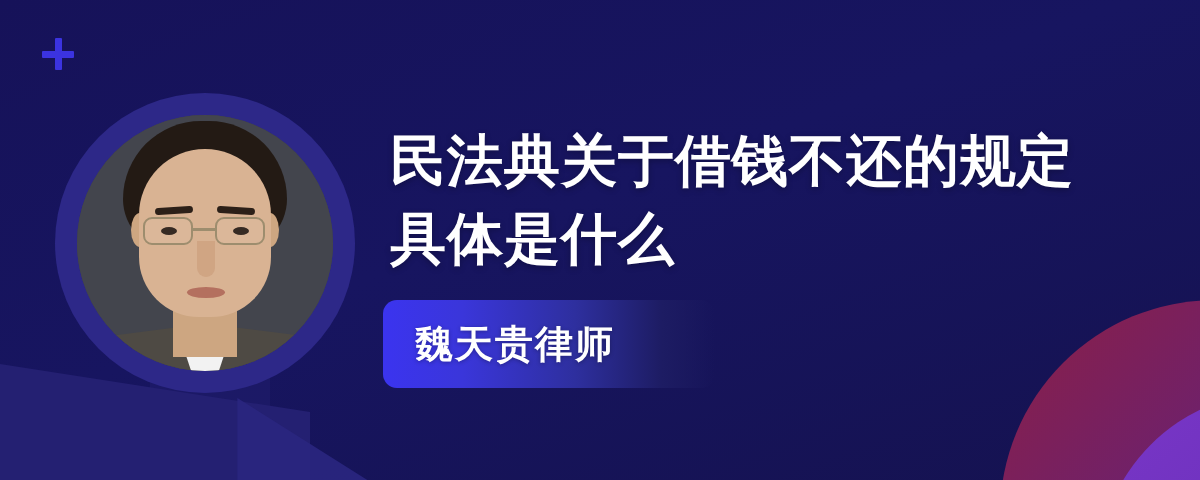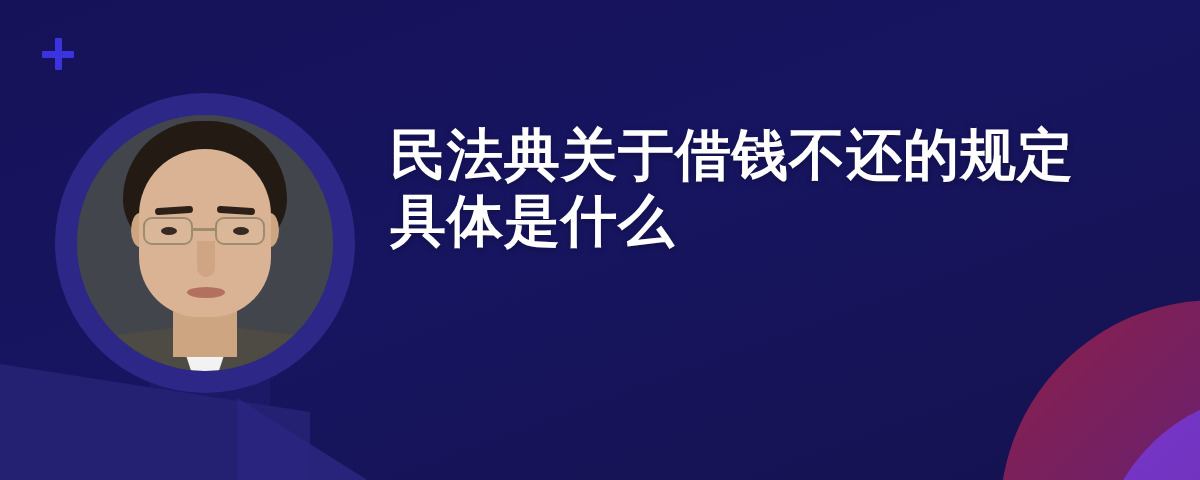--- a/index.html
+++ b/index.html
@@ -178,21 +178,21 @@
 
   
   .headline {
     position: absolute;
     left: 390px;
     top: 122px;
     width: 690px;
     color: #ffffff;
     font-size: 56px;
     font-weight: 700;
-    line-height: 66px;
+    line-height: 78px;
     letter-spacing: 1px;
     text-shadow: 0 2px 6px rgba(0,0,0,0.28);
   }
 
   .name-badge {
     position: absolute;
     left: 383px;
     top: 300px;
     width: 332px;
     height: 88px;
@@ -247,14 +247,17 @@
         <span class="lens r"></span>
         <span class="bridge"></span>
       </div>
       <div class="nose"></div>
       <div class="mouth"></div>
     </div>
   </div>
 
   <div class="headline">民法典关于借钱不还的规定具体是什么</div>
 
+  <div class="name-badge">
+    <span class="name-badge-label">魏天贵律师</span>
+  </div>
 
 </div>
 
 </body></html>

